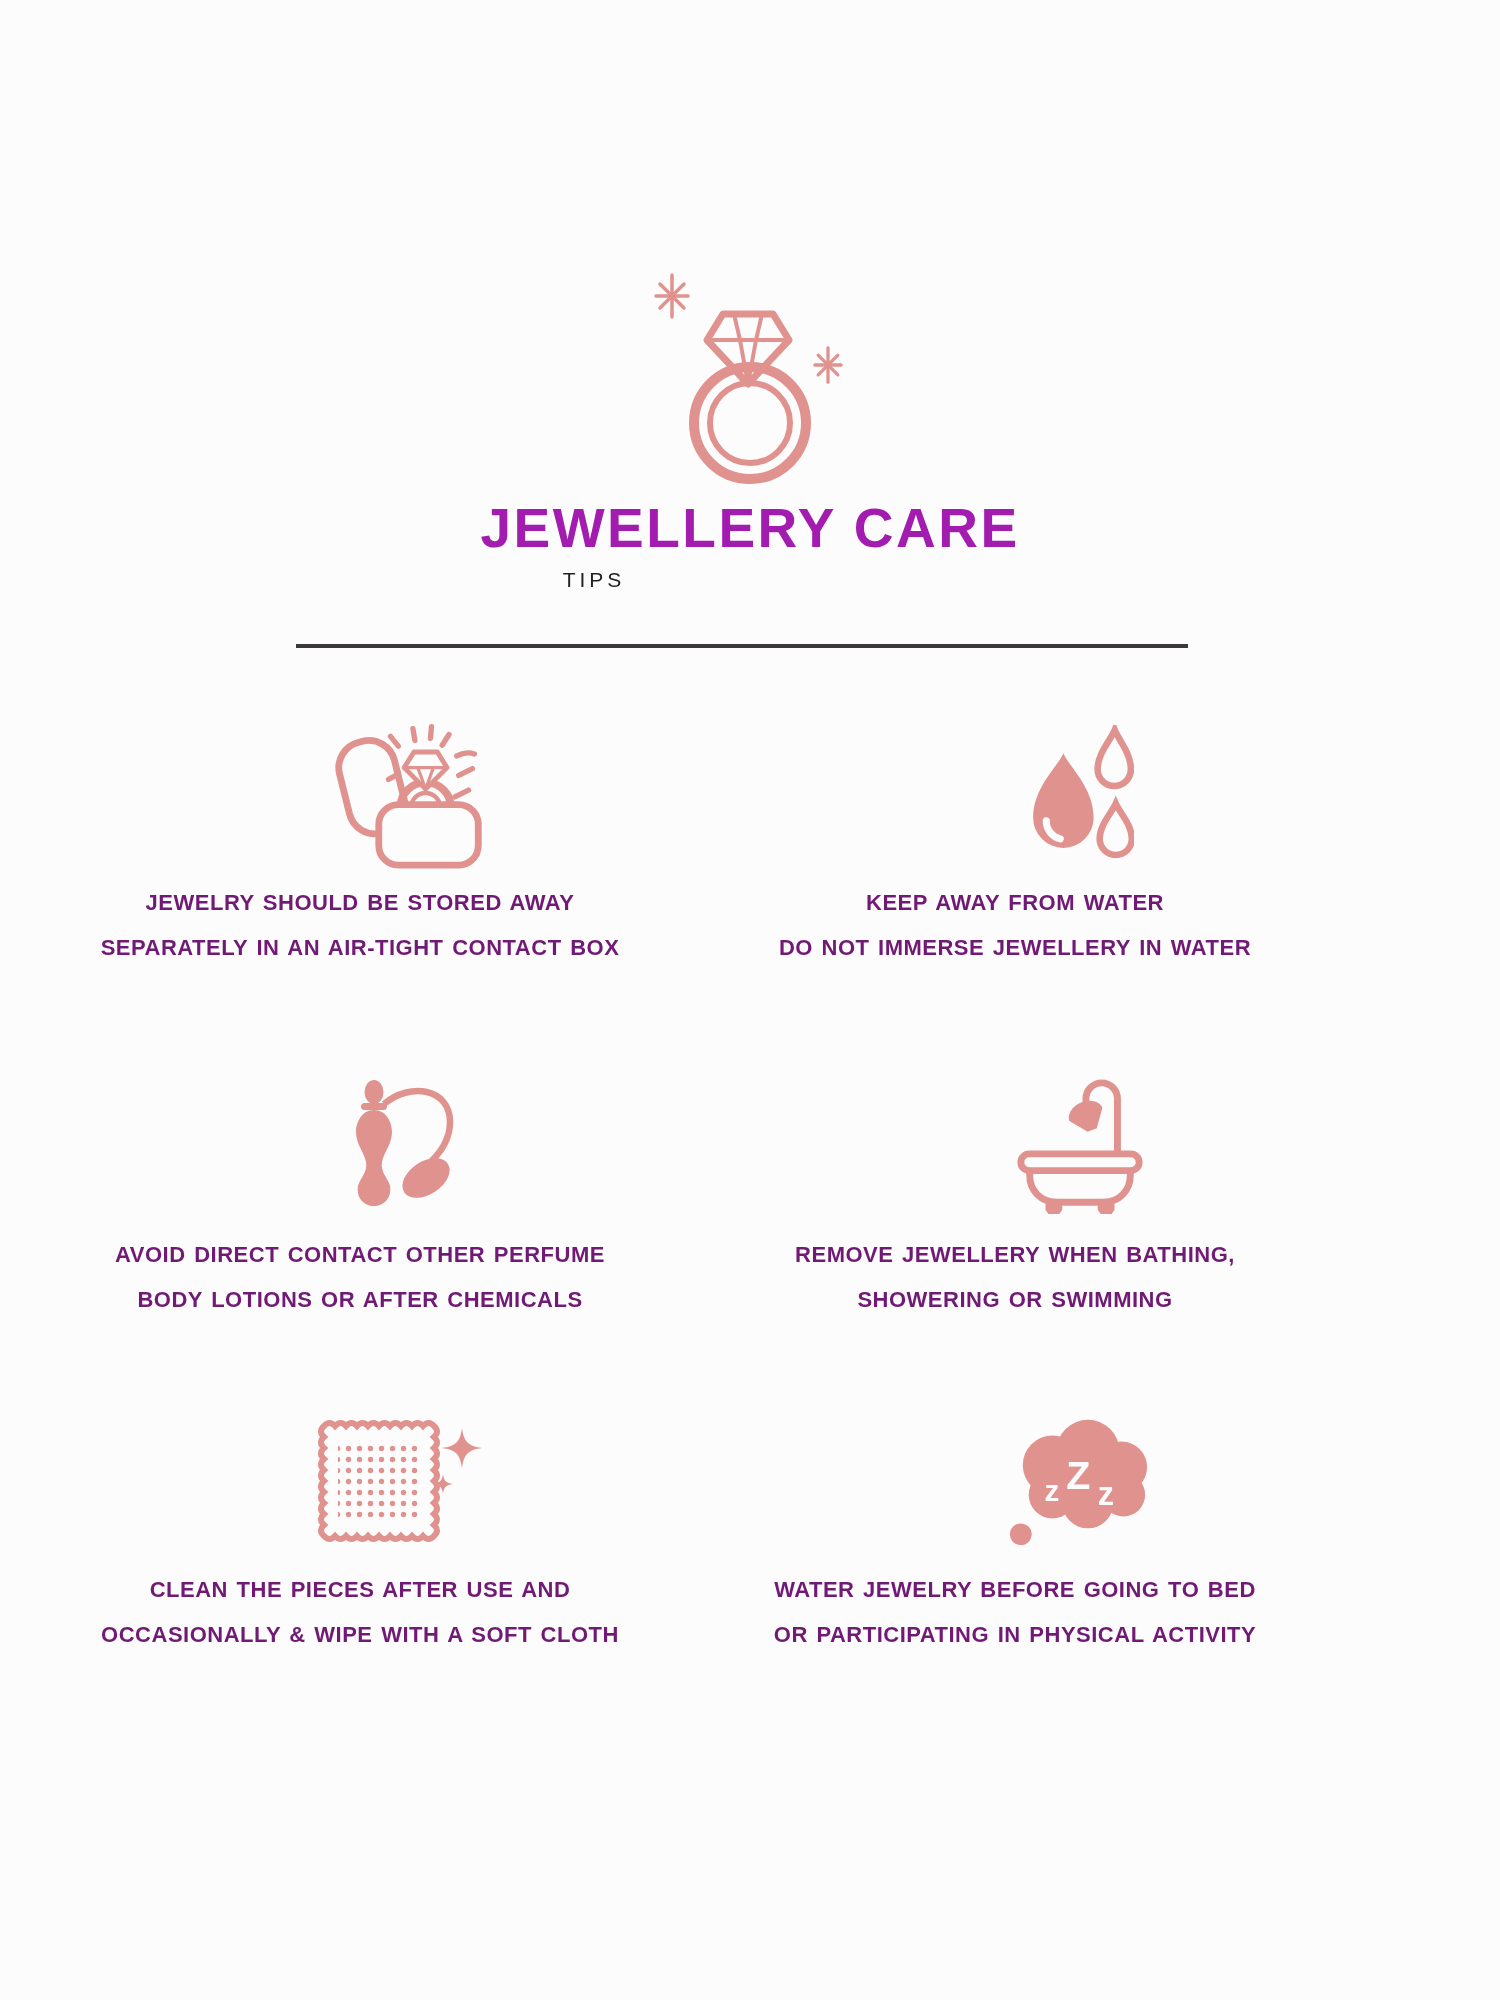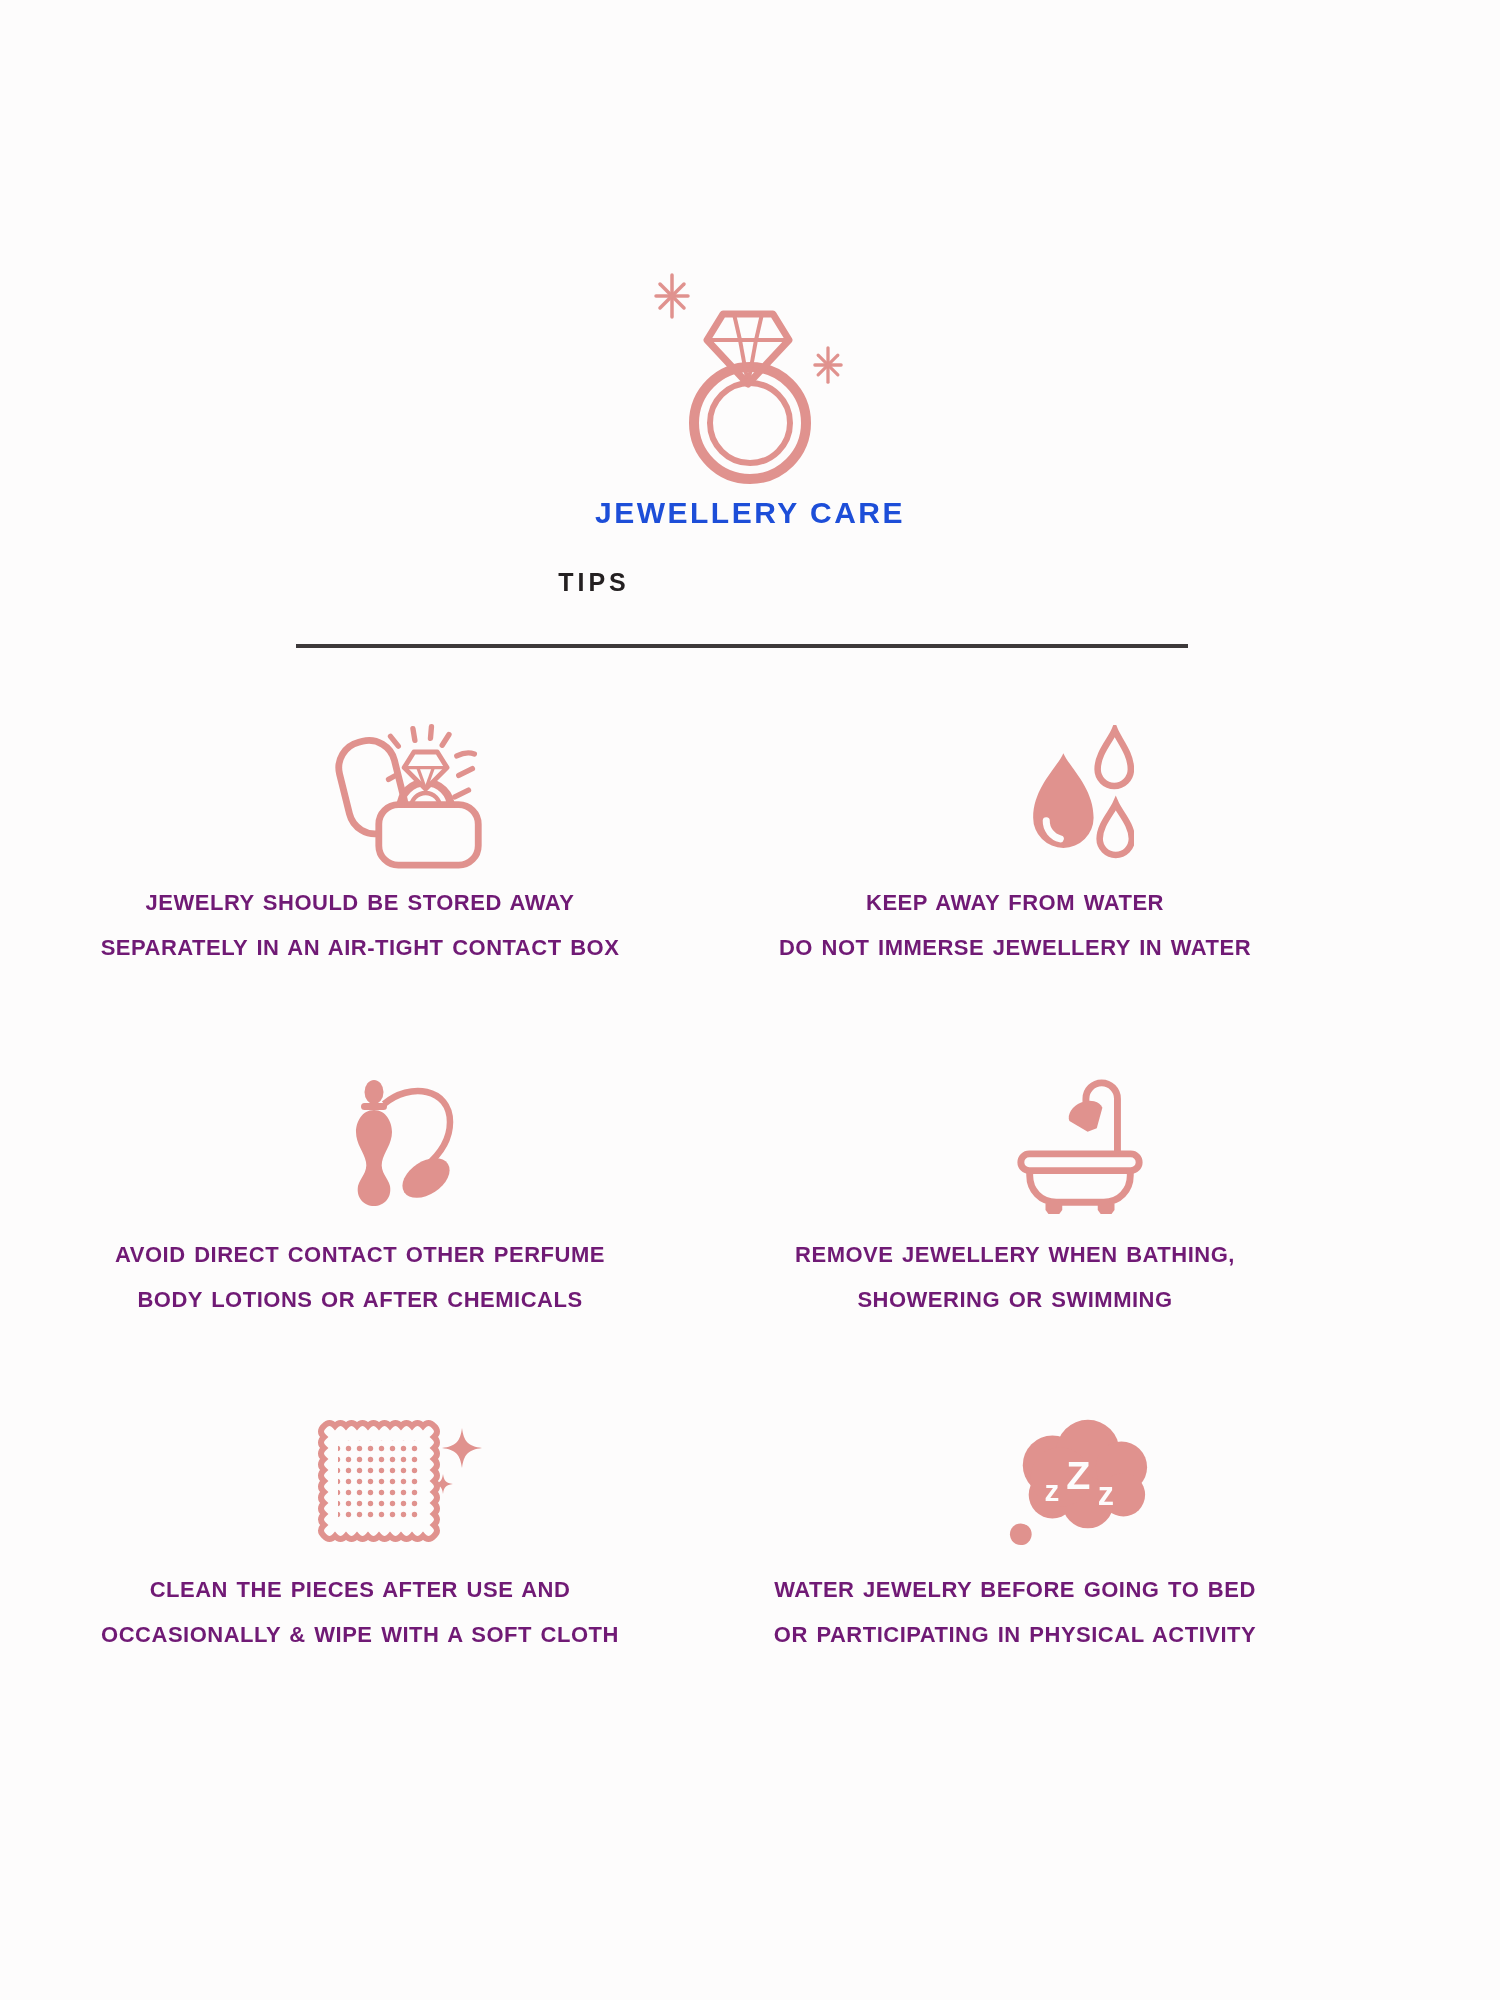--- a/index.html
+++ b/index.html
@@ -7,26 +7,26 @@
     width:1500px;height:2000px;
     background:#fdfcfc;
     font-family:"Liberation Sans", sans-serif;
     position:relative;
     color:#2b2728;
   }
   .page{position:absolute;inset:0;}
   .hero-icon{position:absolute;left:650px;top:226px;width:200px;height:260px;}
   .title{
     position:absolute;top:496px;left:0;width:1500px;
-    text-align:center;font-weight:bold;font-size:30px;letter-spacing:2.5px;
-    color:#1d4ed8;
+    text-align:center;font-weight:bold;font-size:55px;letter-spacing:2.5px;
+    color:#a21caf;
   }
   .subtitle{
     position:absolute;top:568px;left:0;width:1188px;
-    text-align:center;font-weight:bold;font-size:25px;letter-spacing:4px;
+    text-align:center;font-weight:normal;font-size:21px;letter-spacing:4px;
     color:#242021;
   }
   .divider{
     position:absolute;top:644px;left:296px;width:892px;height:4px;
     background:#3d393a;border:none;margin:0;
   }
   .tip{position:absolute;width:600px;}
   .tip.c-left{left:60px;}
   .tip.c-right{left:715px;}
   .tip.r1{top:708px;}

